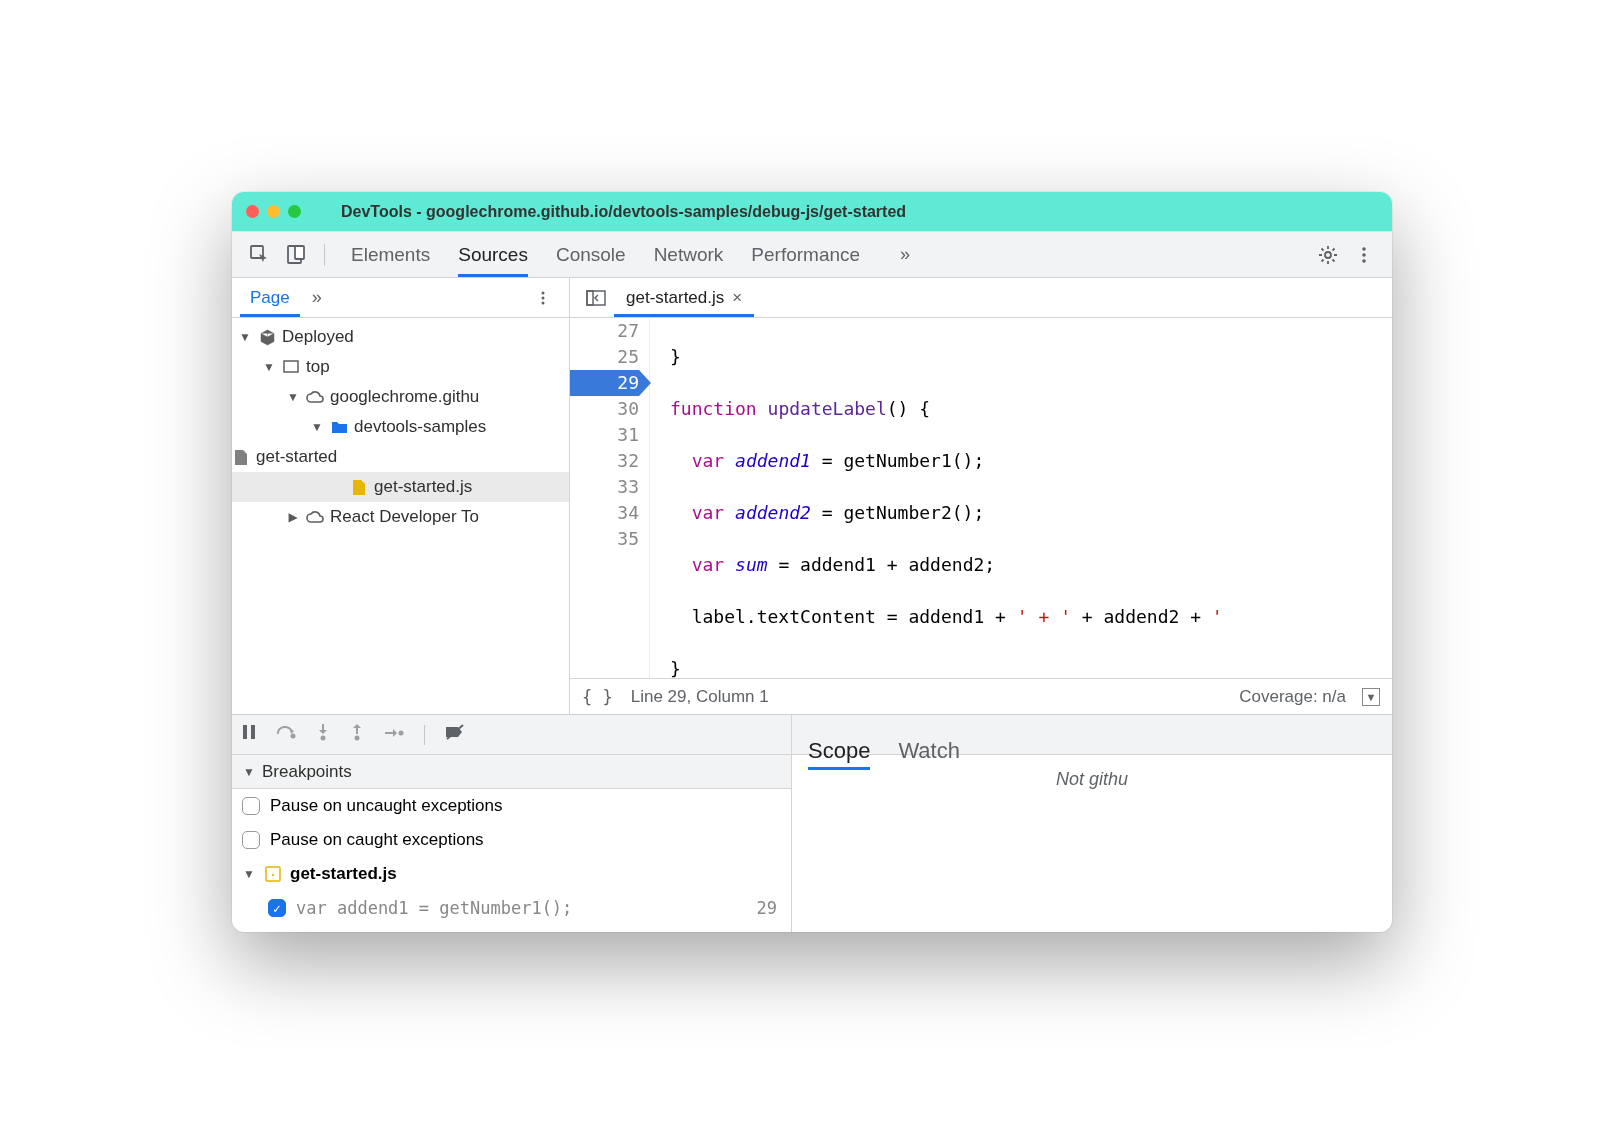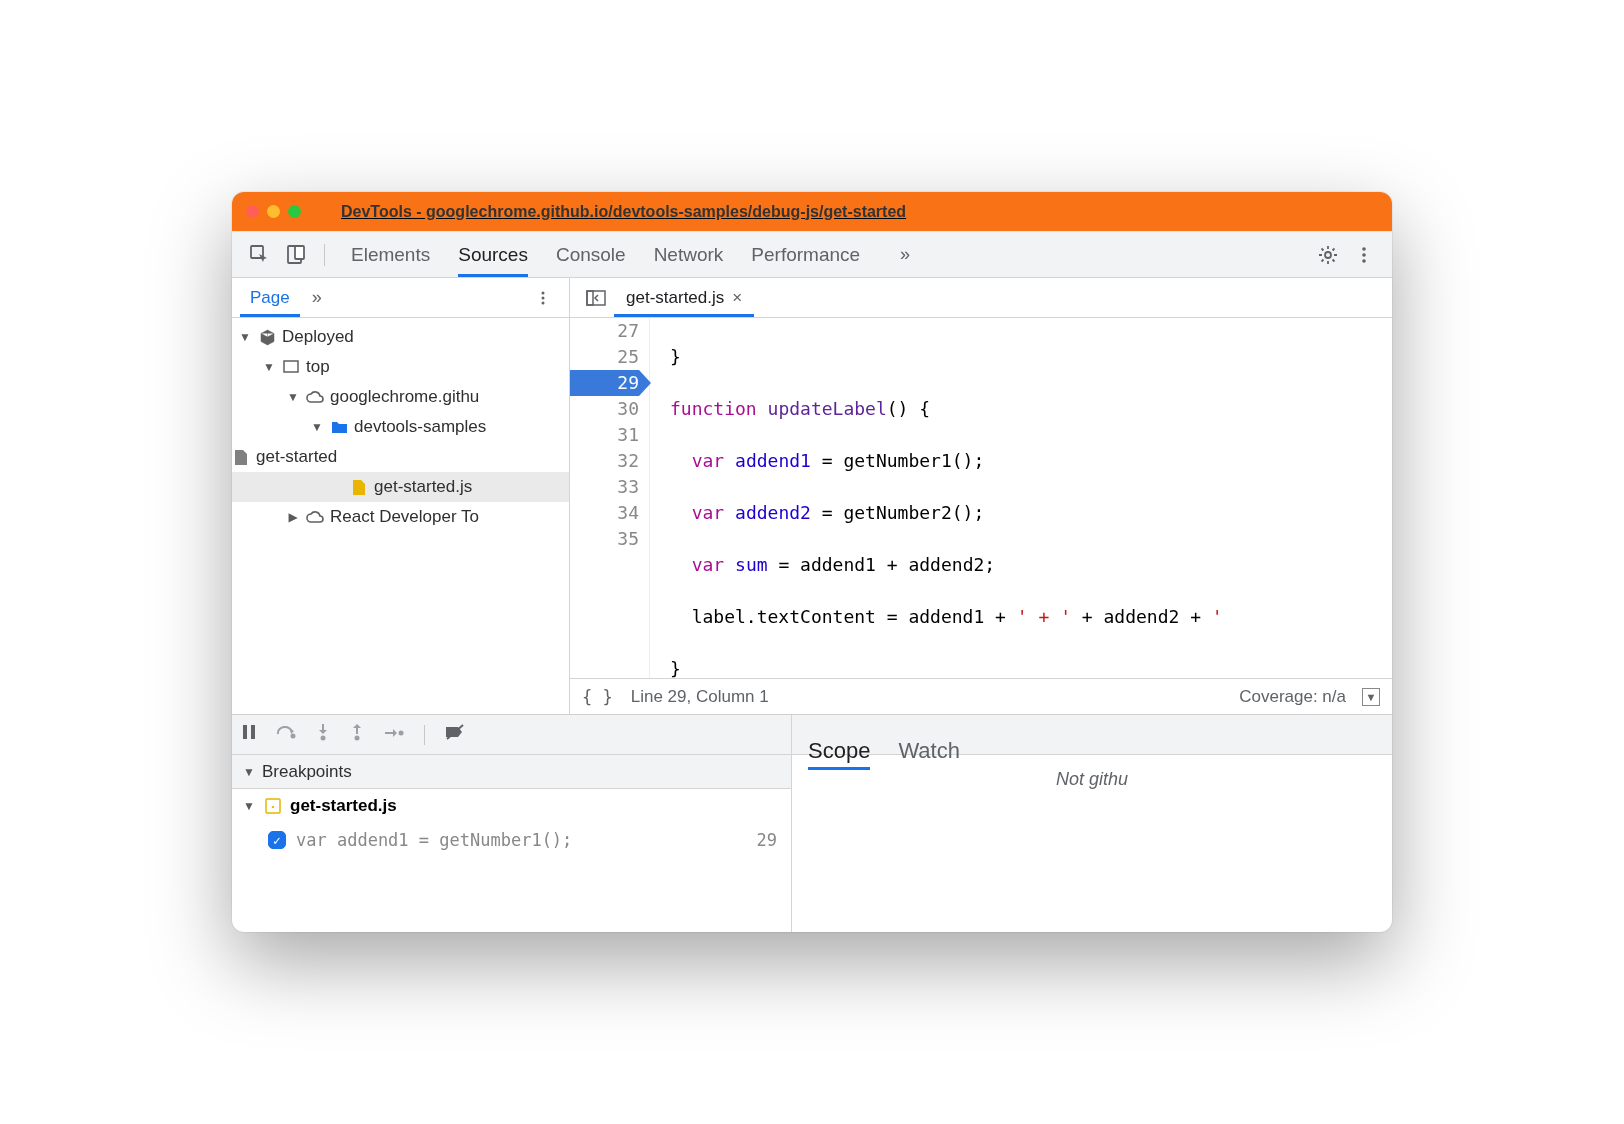--- a/index.html
+++ b/index.html
@@ -17,26 +17,25 @@
   height: 740px;
   background: #fff;
   border-radius: 12px;
   box-shadow: 0 30px 80px rgba(0,0,0,0.35), 0 0 0 1px rgba(0,0,0,0.05);
   overflow: hidden;
   display: flex;
   flex-direction: column;
 }
 .titlebar {
   height: 40px;
-  background: #f97316;
+  background: #5eead4;
   display: flex;
   align-items: center;
   padding: 0 14px;
   border-bottom: 1px solid #e5e5e5;
-  text-decoration: underline;
 }
 .traffic-lights { display: flex; gap: 8px; margin-right: 40px; }
 .tl { width: 13px; height: 13px; border-radius: 50%; }
 .tl.red { background: #ff5f57; }
 .tl.yellow { background: #febc2e; }
 .tl.green { background: #28c840; }
 .title { font-size: 16px; color: #333; font-weight: 600; flex: 1; text-align: left; white-space: nowrap; overflow: hidden; }
 
 .toolbar {
   height: 46px;
@@ -76,21 +75,21 @@
 
 .code { flex:1; display:flex; font-family: Menlo, Consolas, monospace; font-size: 18px; line-height: 26px; overflow: hidden; }
 .gutter { width: 80px; text-align: right; color: #888; border-right: 1px solid #eee; background:#fff; padding-right: 10px; }
 .gln { height: 26px; position: relative; }
 .gln.bp { background: #3879d9; color: #fff; }
 .gln.bp::after { content:''; position:absolute; right:-12px; top:0; border-top:13px solid transparent; border-bottom:13px solid transparent; border-left:12px solid #3879d9; }
 .src { flex:1; padding-left: 20px; white-space: pre; overflow: hidden; }
 .ln { height: 26px; }
 .kw { color: #aa0d91; }
 .fn { color: #5c2699; }
-.ident { color: #1c00cf; }
+.ident { color: #1c00cf; font-style: italic; }
 .str { color: #c41a16; }
 
 .status { height: 36px; border-top: 1px solid #d4d4d4; display: flex; align-items: center; padding: 0 12px; font-size: 17px; color: #5f6368; background:#fff; }
 
 .debug { height: 218px; display: flex; border-top: 1px solid #cfcfcf; }
 .dleft { width: 560px; display: flex; flex-direction: column; border-right: 1px solid #d4d4d4; }
 .dbar { height: 40px; background: #f1f3f4; border-bottom: 1px solid #d4d4d4; display:flex; align-items:center; padding: 0 10px; gap: 20px; }
 .dbar .di { color: #5f6368; font-size: 18px; cursor:pointer; }
 .bp-head { height: 34px; background: #f1f3f4; border-bottom: 1px solid #d4d4d4; display: flex; align-items:center; padding: 0 10px; font-size: 17px; color:#303030; }
 .bp-row { display:flex; align-items:center; height: 34px; padding: 0 10px; font-size: 17px; gap: 10px; }
@@ -318,20 +317,28 @@
           <span style="width:1px;height:20px;background:#c7c7c7"></span>
           <span class="di"><svg width="20" height="16" viewBox="0 0 20 16">
                 <path d="M1 3h12l4 5-4 5H1z" fill="#5f6368"></path>
                 <path d="M2 15L18 1" stroke="#5f6368" stroke-width="2"></path>
               </svg></span>
         </div>
         <div class="bp-head">
           <span class="tw" style="margin-right:6px">▼</span>
           <span>Breakpoints</span>
         </div>
+        <div class="bp-row">
+          <span class="chk"></span>
+          <span>Pause on uncaught exceptions</span>
+        </div>
+        <div class="bp-row">
+          <span class="chk"></span>
+          <span>Pause on caught exceptions</span>
+        </div>
         <div class="bp-file">
           <span class="tw">▼</span>
           <span class="ic">
               <svg width="16" height="16" viewBox="0 0 16 16">
                 <rect x="1" y="1" width="14" height="14" fill="none" stroke="#e8b500" stroke-width="1.5" rx="1"></rect>
                 <text x="8" y="11" text-anchor="middle" font-size="8" fill="#e8b500">•</text>
               </svg>
             </span>
           <span>get-started.js</span>
         </div>

